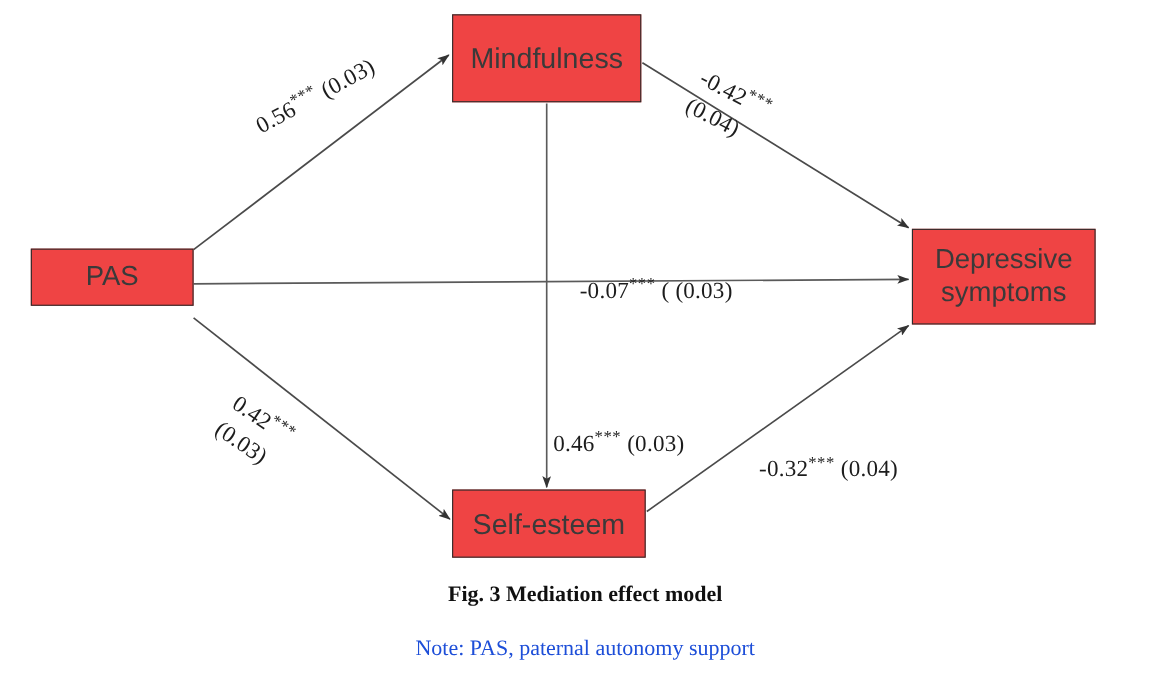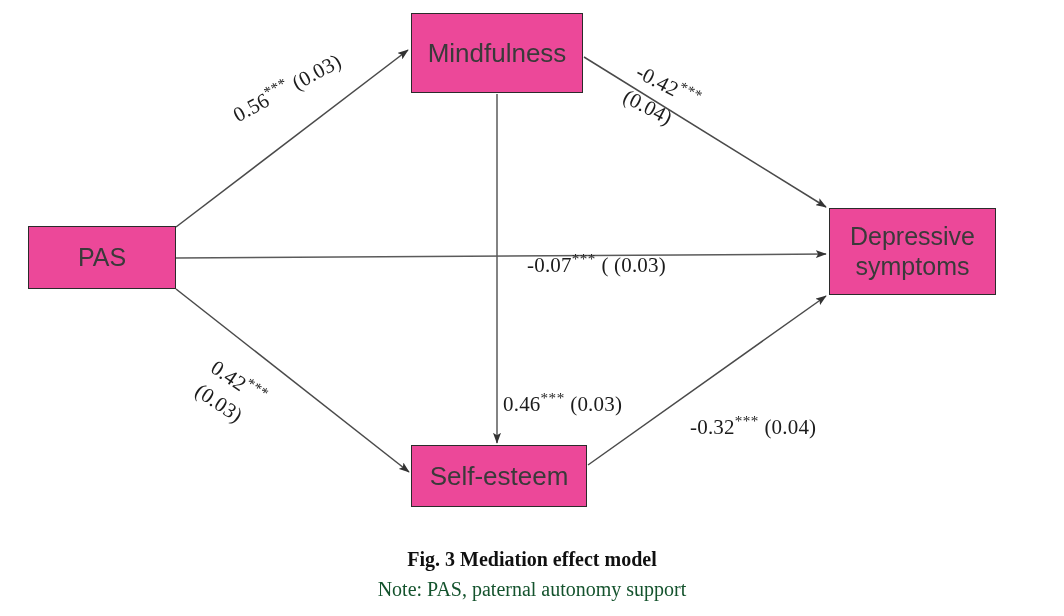--- a/index.html
+++ b/index.html
@@ -26,39 +26,39 @@
     position: absolute;
     left: 0; top: 0;
     width: 1064px;
     height: 616px;
   }
 
   
   .node-box {
     position: absolute;
     box-sizing: border-box;
-    background: #ec4899;
+    background: #ef4444;
     border: 1.4px solid #2b2b2b;
     display: flex;
     align-items: center;
     justify-content: center;
     text-align: center;
     font-family: "Liberation Sans", sans-serif;
     color: #3a3a3a;
     line-height: 1.18;
     z-index: 4;
   }
   .node-label {
     display: block;
     white-space: pre-line;
   }
 
   #node-pas {
     left: 28px; top: 226px;
-    width: 148px; height: 63px;
+    width: 148px; height: 52px;
     font-size: 25px;
   }
   #node-mindfulness {
     left: 411px; top: 13px;
     width: 172px; height: 80px;
     font-size: 26px;
   }
   #node-selfesteem {
     left: 411px; top: 445px;
     width: 176px; height: 62px;
@@ -121,31 +121,30 @@
   #figure-caption {
     position: absolute;
     left: 0;
     top: 529px;
     width: 1064px;
     text-align: center;
     font-family: "Liberation Serif", serif;
     font-weight: bold;
     font-size: 20px;
     color: #101010;
-    margin-top: 19px;
   }
   #figure-note {
     position: absolute;
     left: 0;
     top: 578px;
     width: 1064px;
     text-align: center;
     font-family: "Liberation Serif", serif;
     font-size: 20px;
-    color: #14532d;
+    color: #1d4ed8;
   }
 </style>
 </head>
 <body>
 
 <div id="figure-root">
 
   <svg id="diagram-svg" viewBox="0 0 1064 616">
     <defs>
       <marker id="arrowhead" markerWidth="11" markerHeight="8" refX="10.2" refY="4" orient="auto" markerUnits="userSpaceOnUse">

